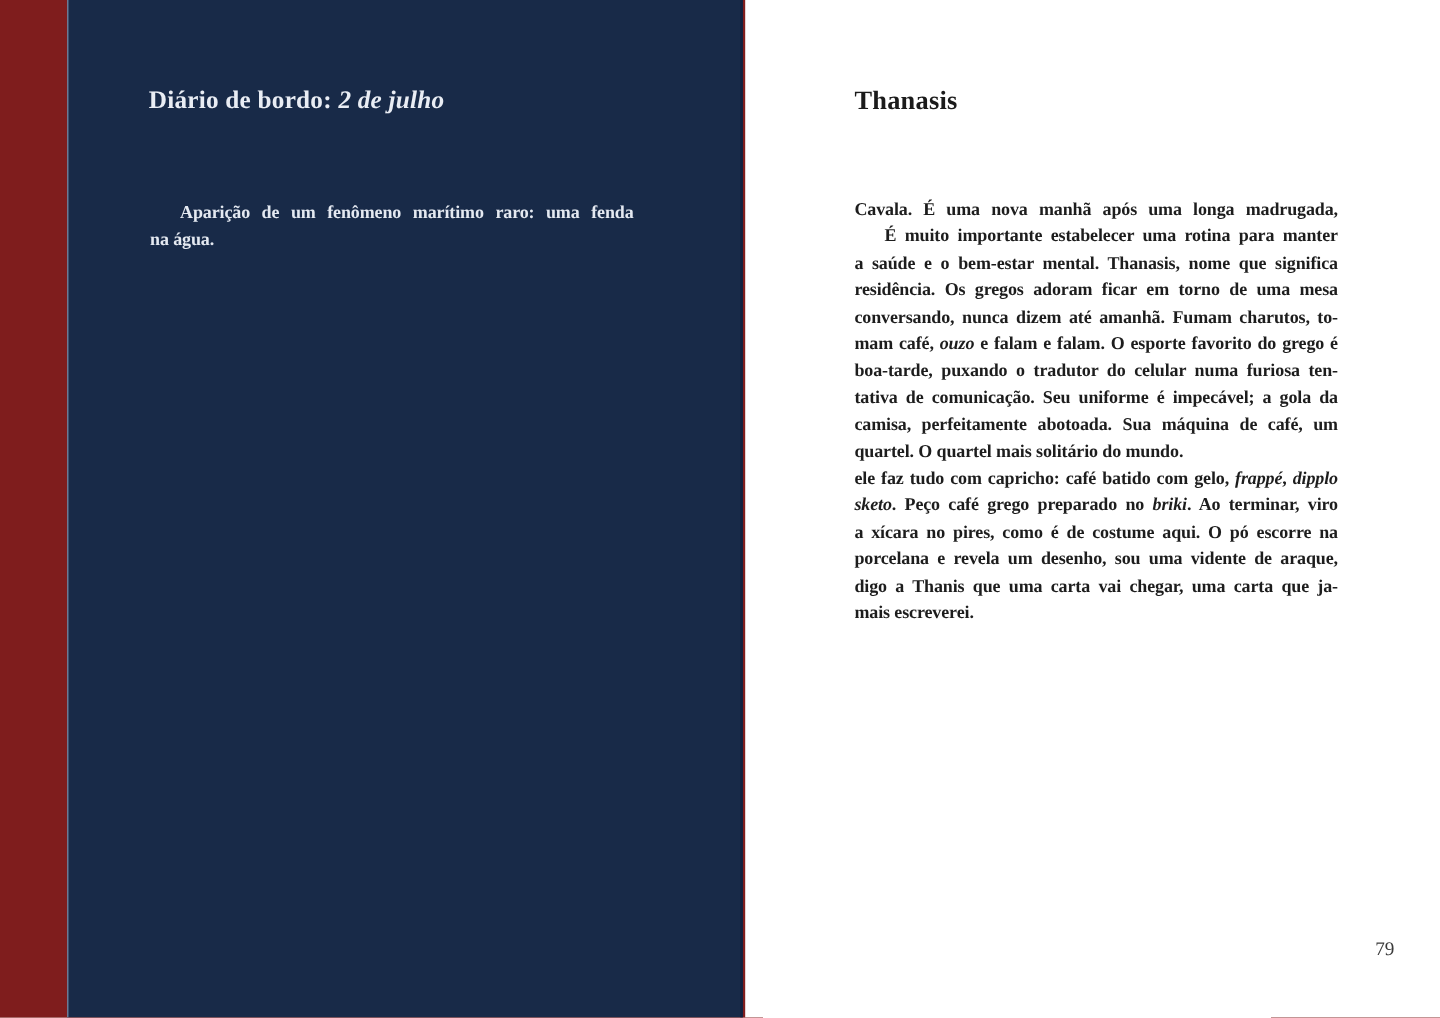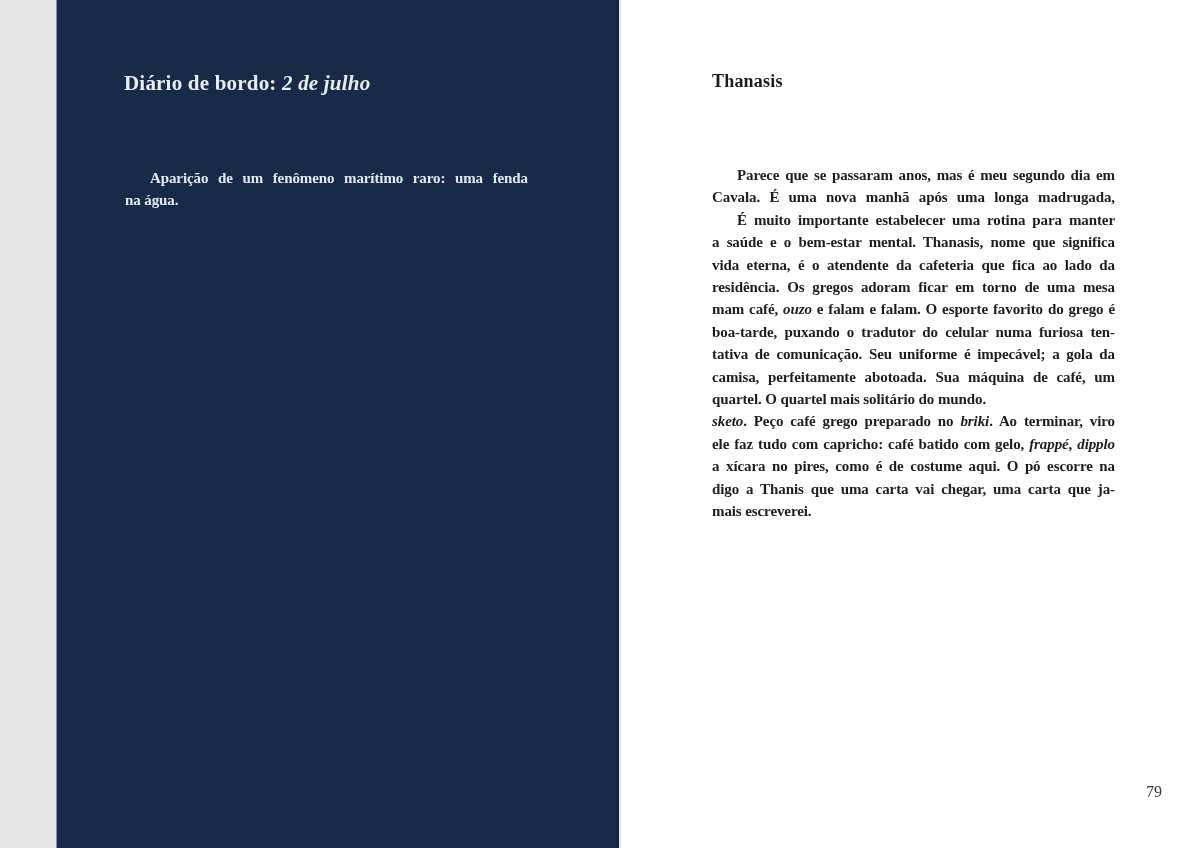--- a/index.html
+++ b/index.html
@@ -5,21 +5,21 @@
   * { margin: 0; padding: 0; box-sizing: border-box; }
   html, body { background: #ffffff; }
   body {
     width: 1200px; height: 848px;
     font-family: "Liberation Serif", serif;
     overflow: hidden;
   }
   .spread {
     position: relative;
     width: 1200px; height: 848px;
-    background: #e5e5e5;
+    background: #7f1d1d;
     overflow: hidden;
   }
 
   
   .left-page {
     position: absolute;
     left: 56px; top: 0;
     width: 563px; height: 848px;
     background: #182A48;
     border-left: 1px solid #7D90AA;
@@ -44,21 +44,21 @@
   
   .right-page {
     position: absolute;
     left: 621px; top: 0;
     width: 579px; height: 848px;
     background: #ffffff;
   }
   .right-title {
     position: absolute;
     left: 91px; top: 71px;
-    font-size: 18px;
+    font-size: 22px;
     font-weight: bold;
     color: #1B1B1B;
     letter-spacing: 0.2px;
   }
   .right-body {
     position: absolute;
     left: 91px; top: 164px;
     width: 403px;
     color: #1D1D1D;
   }
@@ -96,33 +96,33 @@
     <h1 class="left-title"><span>Diário de bordo: </span><i>2 de julho</i></h1>
     <div class="left-body body-text">
         <div class="line indent"><span>Aparição de um fenômeno marítimo raro: uma fenda</span></div>
         <div class="line last"><span>na água.</span></div>
       </div>
   </section>
 
   <section class="right-page">
     <h1 class="right-title">Thanasis</h1>
     <div class="right-body body-text">
-        <div class="line indent"><span>Parece que se passaram anos, mas é meu segundo dia em</span></div>
         <div class="line"><span>Cavala. É uma nova manhã após uma longa madrugada,</span></div>
         <div class="line indent"><span>É muito importante estabelecer uma rotina para manter</span></div>
         <div class="line"><span>a saúde e o bem-estar mental. Thanasis, nome que significa</span></div>
-        <div class="line"><span>vida eterna, é o atendente da cafeteria que fica ao lado da</span></div>
         <div class="line"><span>residência. Os gregos adoram ficar em torno de uma mesa</span></div>
+        <div class="line"><span>conversando, nunca dizem até amanhã. Fumam charutos, to-</span></div>
         <div class="line"><span>mam café, </span><i>ouzo</i><span> e falam e falam. O esporte favorito do grego é</span></div>
         <div class="line"><span>boa-tarde, puxando o tradutor do celular numa furiosa ten-</span></div>
         <div class="line"><span>tativa de comunicação. Seu uniforme é impecável; a gola da</span></div>
         <div class="line"><span>camisa, perfeitamente abotoada. Sua máquina de café, um</span></div>
         <div class="line last"><span>quartel. O quartel mais solitário do mundo.</span></div>
+        <div class="line"><span>ele faz tudo com capricho: café batido com gelo, </span><i>frappé</i><span>, </span><i>dipplo</i></div>
         <div class="line"><i>sketo</i><span>. Peço café grego preparado no </span><i>briki</i><span>. Ao terminar, viro</span></div>
-        <div class="line"><span>ele faz tudo com capricho: café batido com gelo, </span><i>frappé</i><span>, </span><i>dipplo</i></div>
         <div class="line"><span>a xícara no pires, como é de costume aqui. O pó escorre na</span></div>
+        <div class="line"><span>porcelana e revela um desenho, sou uma vidente de araque,</span></div>
         <div class="line"><span>digo a Thanis que uma carta vai chegar, uma carta que ja-</span></div>
         <div class="line last"><span>mais escreverei.</span></div>
       </div>
     <div class="page-number">79</div>
   </section>
 
 </div>
 
 </body></html>

